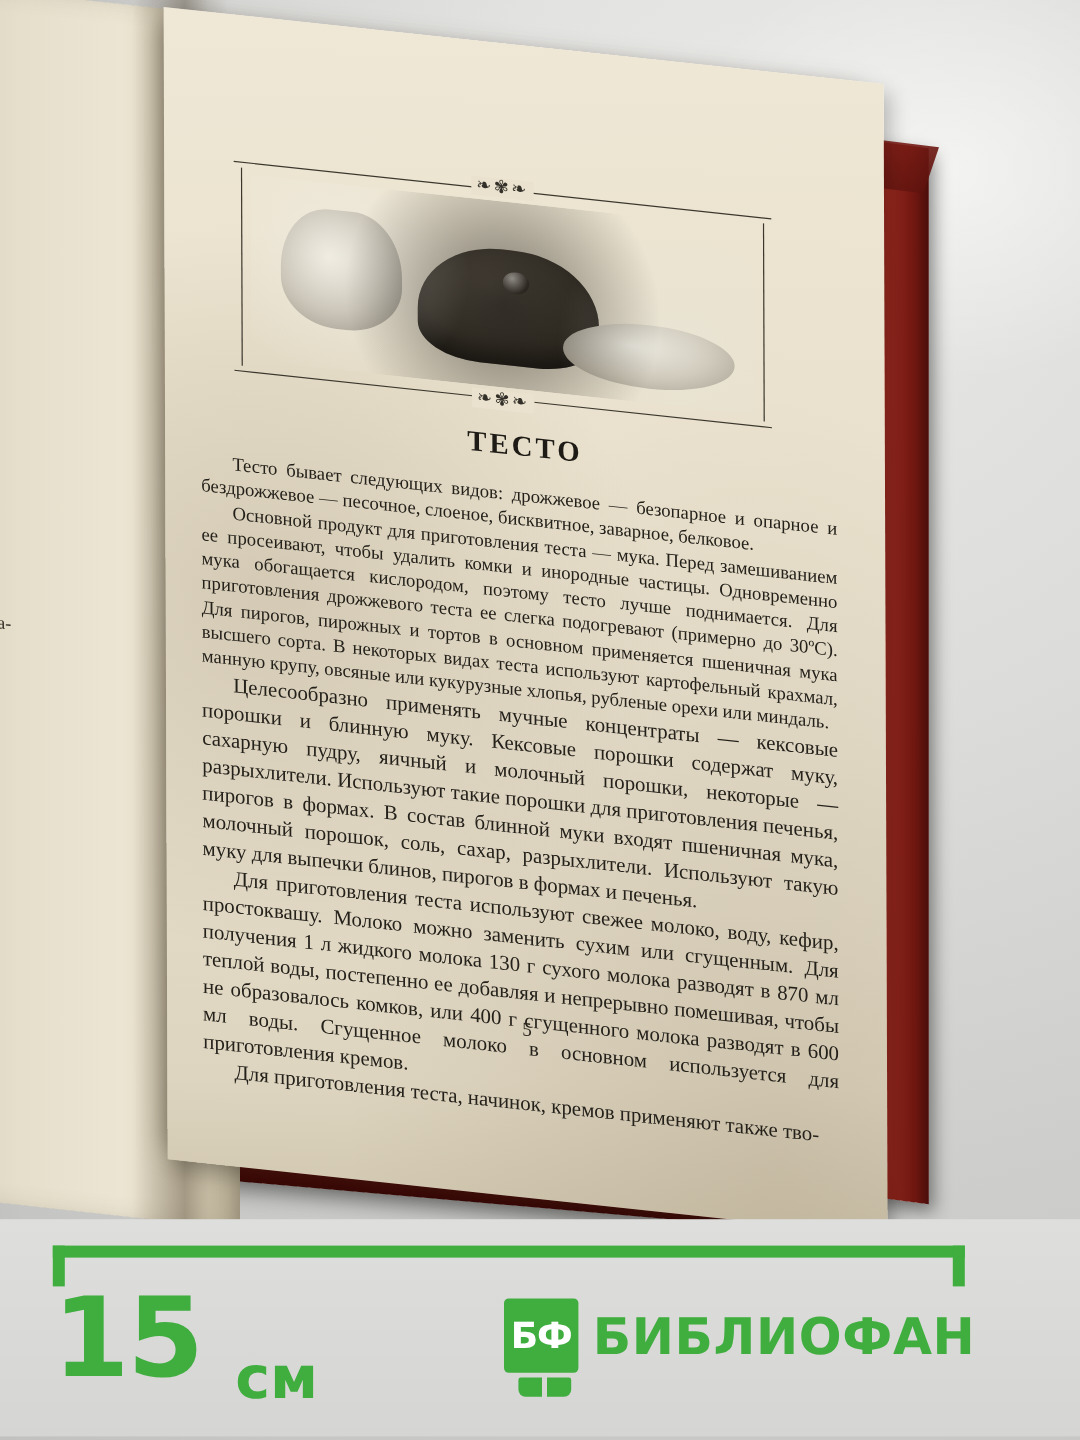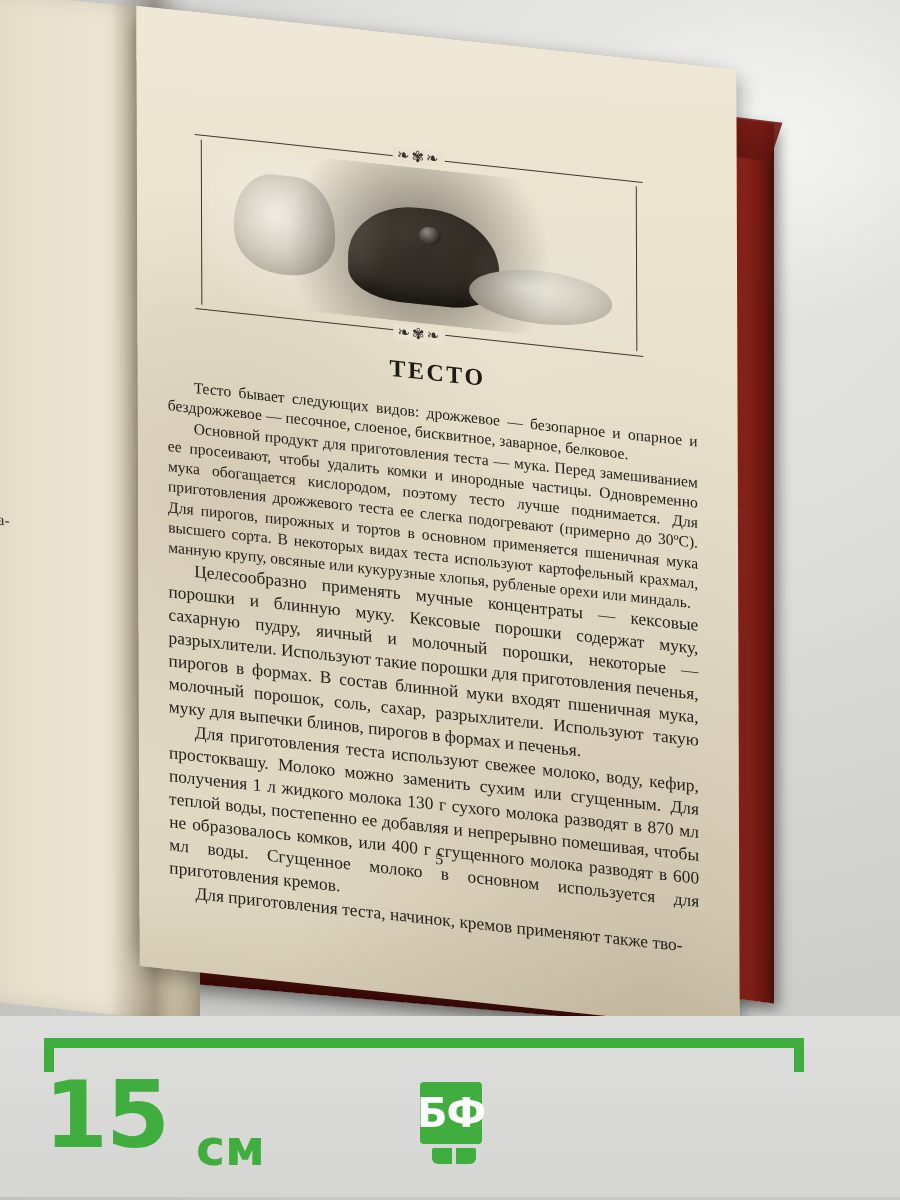--- a/index.html
+++ b/index.html
@@ -336,21 +336,21 @@
     gap: 12px;
   }
   .brand-mark {
     width: 62px;
     height: 62px;
     border-radius: 4px;
     background: #3fae3f;
     color: #ffffff;
     font-family: "DejaVu Sans", sans-serif;
     font-weight: bold;
-    font-size: 40px;
+    font-size: 30px;
     display: flex;
     align-items: center;
     justify-content: center;
     letter-spacing: -1px;
   }
   .brand-name {
     font-family: "DejaVu Sans", sans-serif;
     font-weight: bold;
     font-size: 42px;
     color: #3fae3f;
@@ -444,17 +444,18 @@
     </div>
 
   </div>
 
   <div class="ruler">
     <div class="ruler-bar"></div>
     <div class="ruler-num">15</div>
     <div class="ruler-unit">см</div>
     <div class="brand">
       <div class="brand-mark">БФ</div>
+      <div class="brand-name">БИБЛИОФАН</div>
     </div>
     <div class="brand-book"></div>
   </div>
 
 </div>
 
 </body></html>

